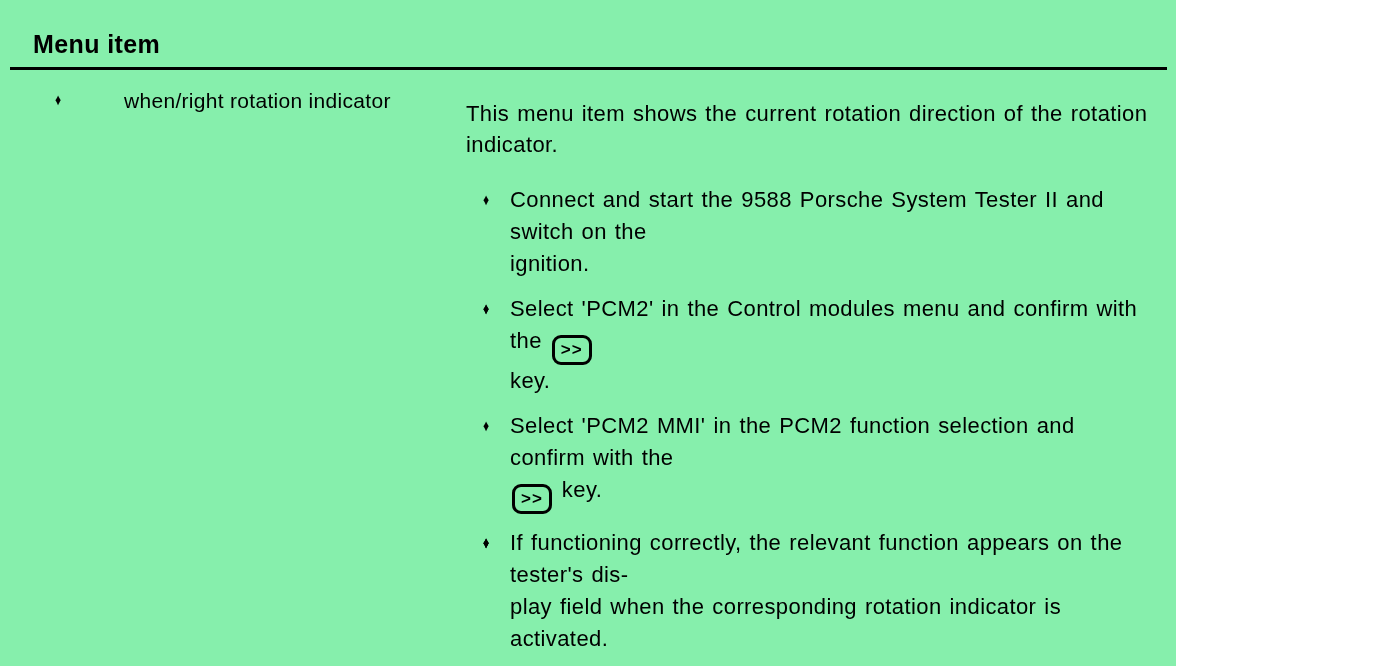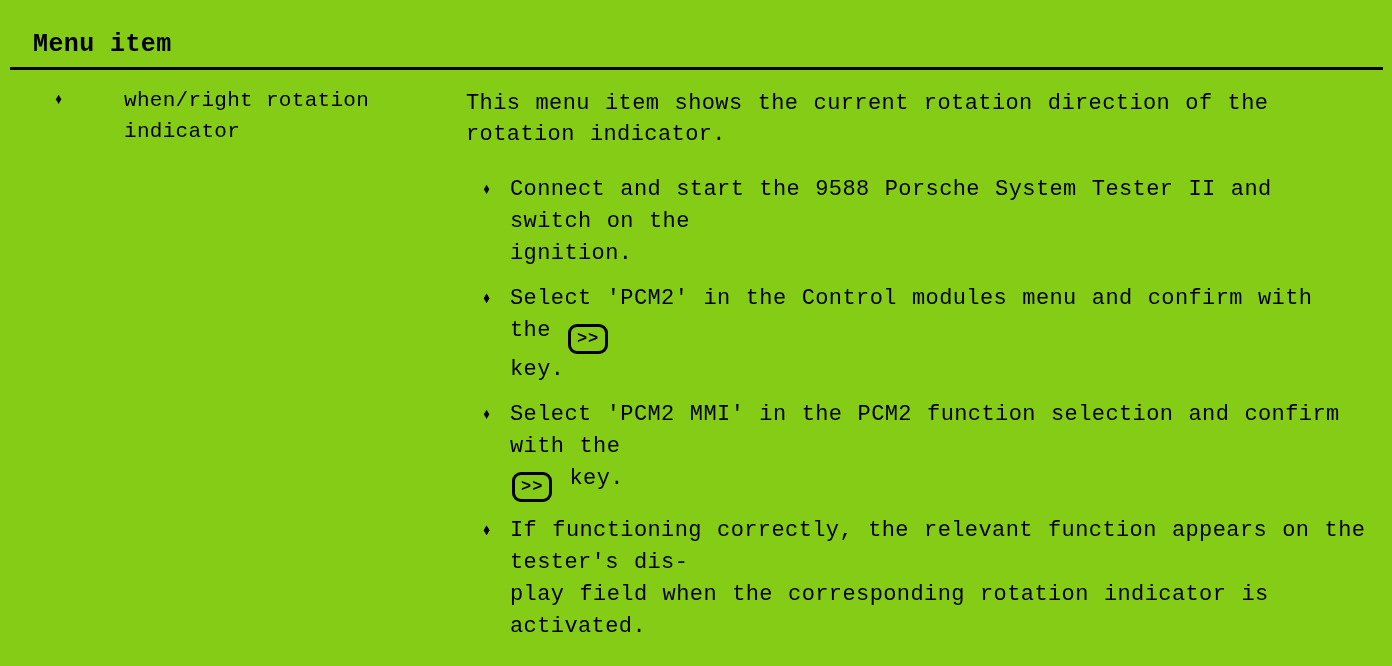--- a/index.html
+++ b/index.html
@@ -1,33 +1,33 @@
 <!DOCTYPE html>
 <html><head>
 <meta charset="utf-8">
 <style>
   html,body{margin:0;padding:0;background:#ffffff;}
   body{width:1392px;height:666px;overflow:hidden;}
   .page{
-    position:relative;width:1392px;height:666px;background:#84cc16;color:#000;
-    font-family:Liberation Mono, monospace;
+    position:relative;width:1176px;height:666px;background:#86efac;color:#000;
+    font-family:Liberation Sans, sans-serif;
   }
   
   .header-row{display:flex;padding-top:31px;}
   .header-cell{font-size:25px;font-weight:700;letter-spacing:.4px;line-height:27px;}
   .header-cell.left{width:466px;box-sizing:border-box;padding-left:33px;}
   .header-cell.right{flex:1;}
   .rule{height:3px;background:#000;border:none;margin:9px 9px 0 10px;}
   
   .body-row{display:flex;padding-top:15px;}
   .cell-left{width:466px;box-sizing:border-box;position:relative;padding-left:124px;
     font-size:21px;line-height:31px;letter-spacing:.3px;}
   .cell-left .bullet{left:55px;top:7px;}
   .cell-right{flex:1;box-sizing:border-box;padding-right:24px;}
-  .intro{margin:3px 0 24px 0;font-size:22px;line-height:31px;letter-spacing:.4px;word-spacing:1.5px;}
+  .intro{margin:13px 0 24px 0;font-size:22px;line-height:31px;letter-spacing:.4px;word-spacing:1.5px;}
   ul.steps{list-style:none;margin:0;padding:0;}
   ul.steps li{position:relative;padding-left:44px;margin:0 0 13px 0;
     font-size:22px;line-height:32px;letter-spacing:.4px;word-spacing:1.5px;}
   .bullet{
     position:absolute;display:block;font-size:16px;line-height:16px;
     transform:scaleX(.75);transform-origin:left center;color:#000;
   }
   ul.steps li .bullet{left:17px;top:8px;}
   .key{
     display:inline-block;box-sizing:content-box;height:24px;line-height:23px;

